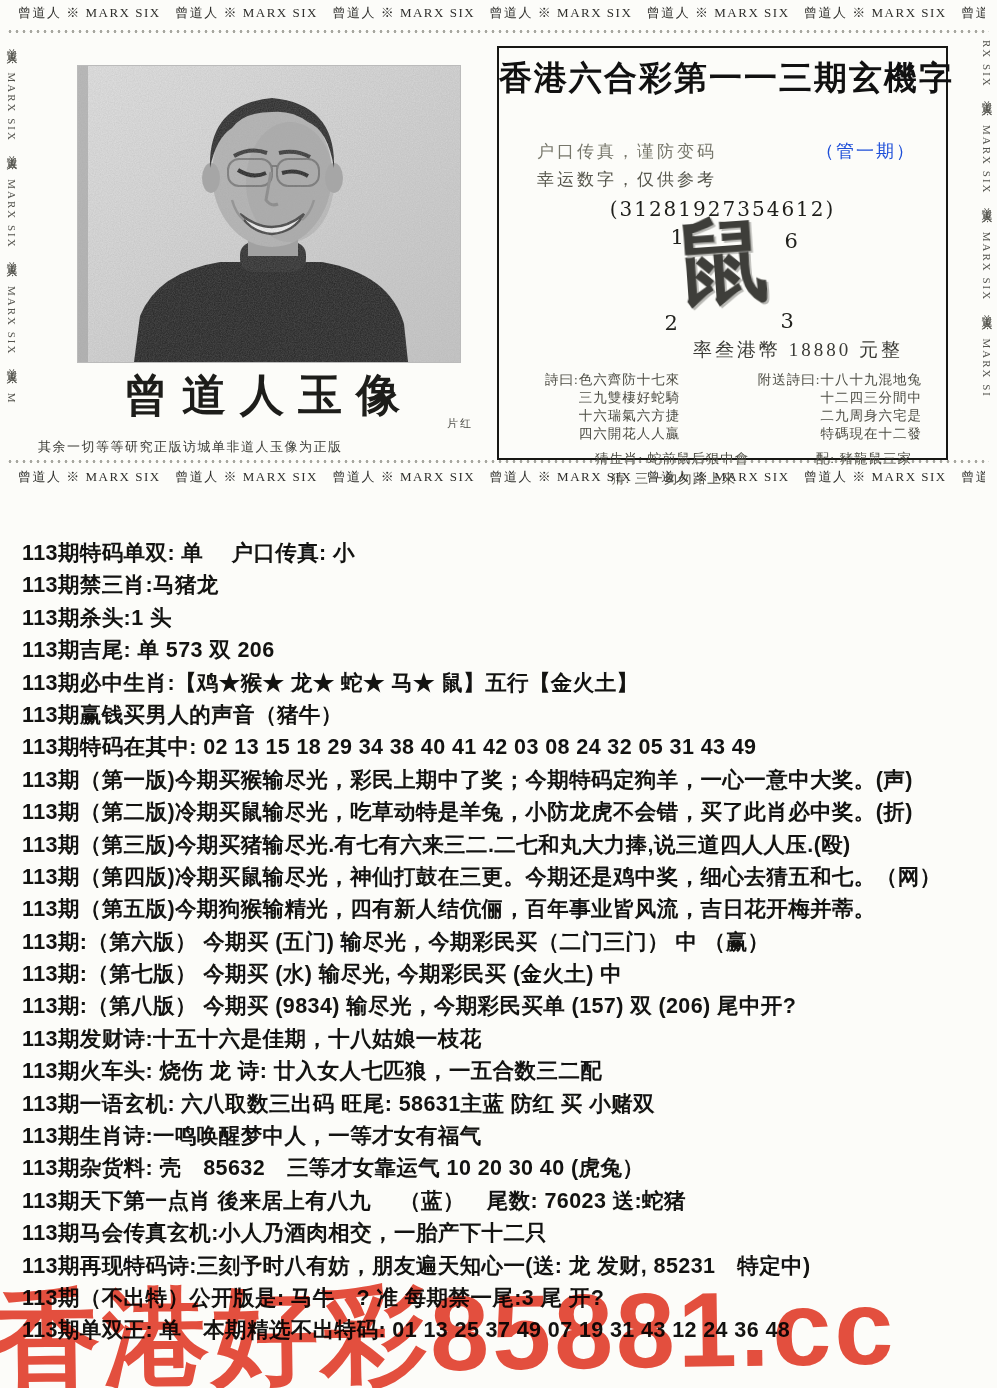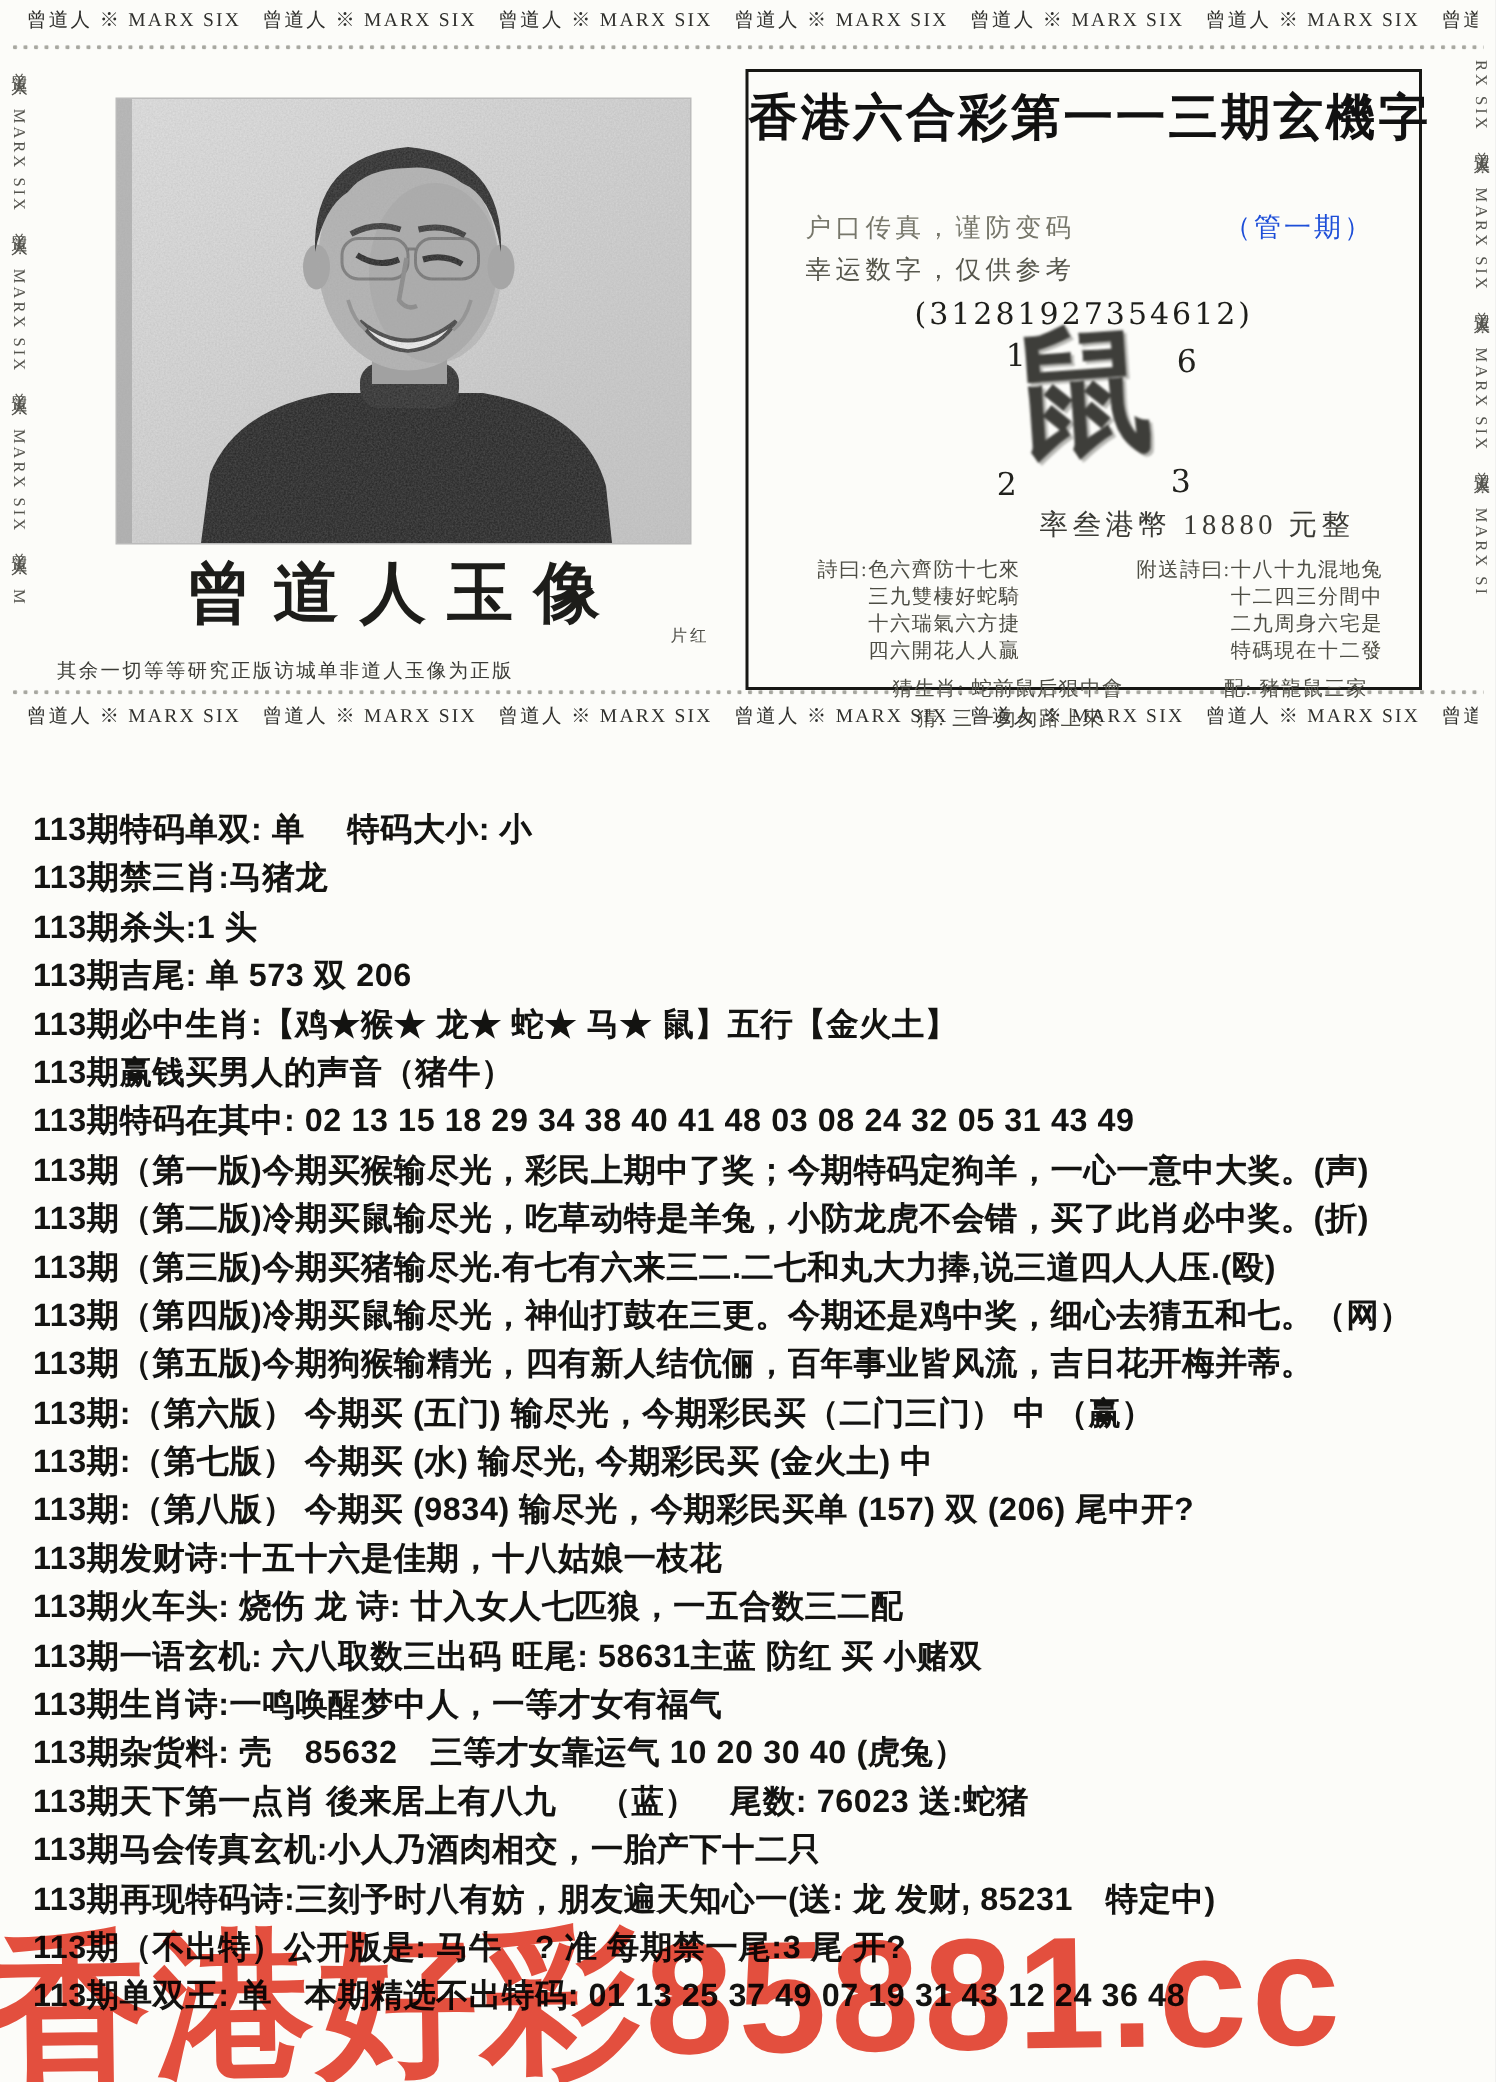--- a/index.html
+++ b/index.html
@@ -209,27 +209,27 @@
       <span>猜生肖: 蛇前鼠后狠中會</span>
       <span>配: 豬龍鼠三家</span>
     </div>
     <div class="mb-guess2">猜: 三一匆匆路上來</div>
   </div>
 
   <div class="squiggle s-bottom"></div>
   <div class="border-row bottom">曾道人 ※ MARX SIX　曾道人 ※ MARX SIX　曾道人 ※ MARX SIX　曾道人 ※ MARX SIX　曾道人 ※ MARX SIX　曾道人 ※ MARX SIX　曾道人 ※ MARX SIX</div>
 
   <div class="body-lines">
-      <div class="body-line">113期特码单双: 单　 特码大小: 小</div>
+      <div class="body-line">113期特码单双: 单　 户口传真: 小</div>
       <div class="body-line">113期禁三肖:马猪龙</div>
       <div class="body-line">113期杀头:1 头</div>
       <div class="body-line">113期吉尾: 单 573 双 206</div>
       <div class="body-line">113期必中生肖:【鸡★猴★ 龙★ 蛇★ 马★ 鼠】五行【金火土】</div>
       <div class="body-line">113期赢钱买男人的声音（猪牛）</div>
-      <div class="body-line">113期特码在其中: 02 13 15 18 29 34 38 40 41 48 03 08 24 32 05 31 43 49</div>
+      <div class="body-line">113期特码在其中: 02 13 15 18 29 34 38 40 41 42 03 08 24 32 05 31 43 49</div>
       <div class="body-line">113期（第一版)今期买猴输尽光，彩民上期中了奖；今期特码定狗羊，一心一意中大奖。(声)</div>
       <div class="body-line">113期（第二版)冷期买鼠输尽光，吃草动特是羊兔，小防龙虎不会错，买了此肖必中奖。(折)</div>
       <div class="body-line">113期（第三版)今期买猪输尽光.有七有六来三二.二七和丸大力捧,说三道四人人压.(殴)</div>
       <div class="body-line">113期（第四版)冷期买鼠输尽光，神仙打鼓在三更。今期还是鸡中奖，细心去猜五和七。（网）</div>
       <div class="body-line">113期（第五版)今期狗猴输精光，四有新人结伉俪，百年事业皆风流，吉日花开梅并蒂。</div>
       <div class="body-line">113期:（第六版） 今期买 (五门) 输尽光，今期彩民买（二门三门） 中 （赢）</div>
       <div class="body-line">113期:（第七版） 今期买 (水) 输尽光, 今期彩民买 (金火土) 中</div>
       <div class="body-line">113期:（第八版） 今期买 (9834) 输尽光，今期彩民买单 (157)  双 (206)  尾中开?</div>
       <div class="body-line">113期发财诗:十五十六是佳期，十八姑娘一枝花</div>
       <div class="body-line">113期火车头: 烧伤 龙 诗: 廿入女人七匹狼，一五合数三二配</div>

